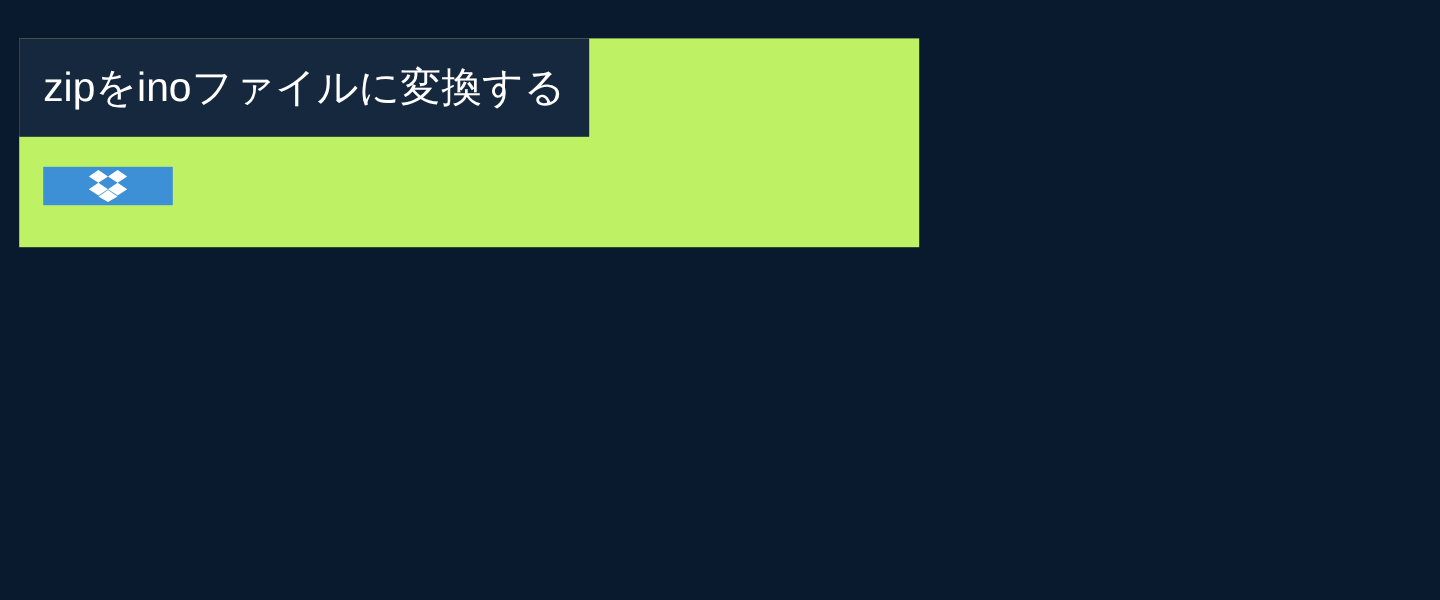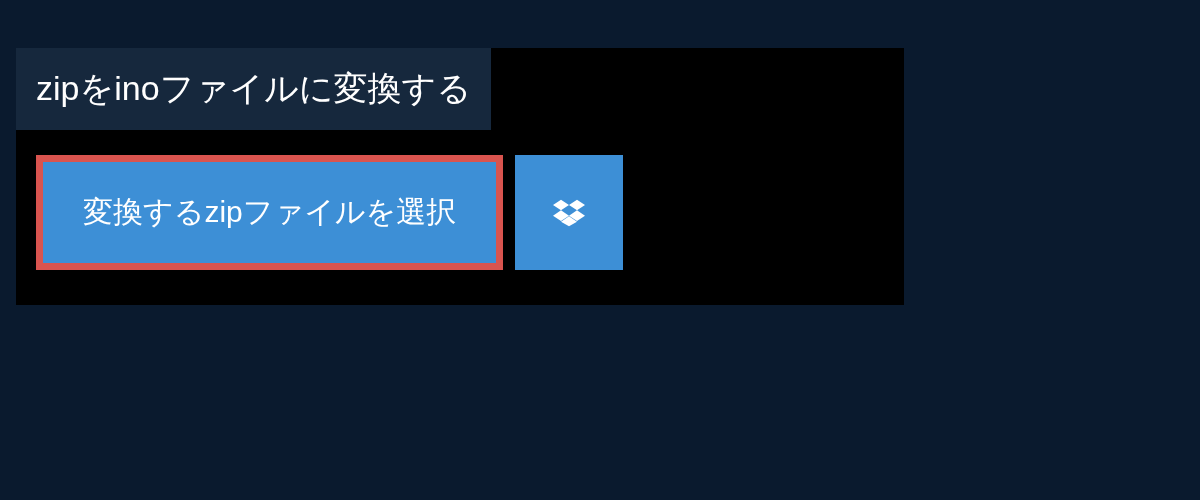--- a/index.html
+++ b/index.html
@@ -8,24 +8,24 @@
       box-sizing: border-box;
     }
     body {
       width: 1200px;
       height: 500px;
       background-color: #0a1a2e;
       font-family: sans-serif;
       overflow: hidden;
     }
     .panel {
-      background-color: #000000;
+      background-color: #bef264;
       margin-left: 16px;
-      margin-top: 48px;
-      width: 888px;
+      margin-top: 32px;
+      width: 750px;
       padding-bottom: 35px;
     }
     .title-bar {
       background-color: #16283d;
       padding: 18px 20px;
       display: inline-block;
     }
     .title-text {
       color: #ffffff;
       font-size: 34px;
@@ -67,22 +67,19 @@
     }
   </style>
 </head>
 <body>
 
 <div class="panel">
   <div class="title-bar">
     <span class="title-text">zipをinoファイルに変換する</span>
   </div>
   <div class="button-row">
-    <button class="select-button">
-      <span>変換するzipファイルを選択</span>
-    </button>
     <button class="dropbox-button">
       <svg class="dropbox-icon" viewBox="0 0 24 24">
         <path d="M6 2L0 6l6 4-6 4 6 4 6-4 6 4 6-4-6-4 6-4-6-4-6 4-6-4zm6 4l6 4-6 4-6-4 6-4zm-6 12.5l6-4 6 4-6 3.5-6-3.5z"></path>
       </svg>
     </button>
   </div>
 </div>
 
 </body></html>

